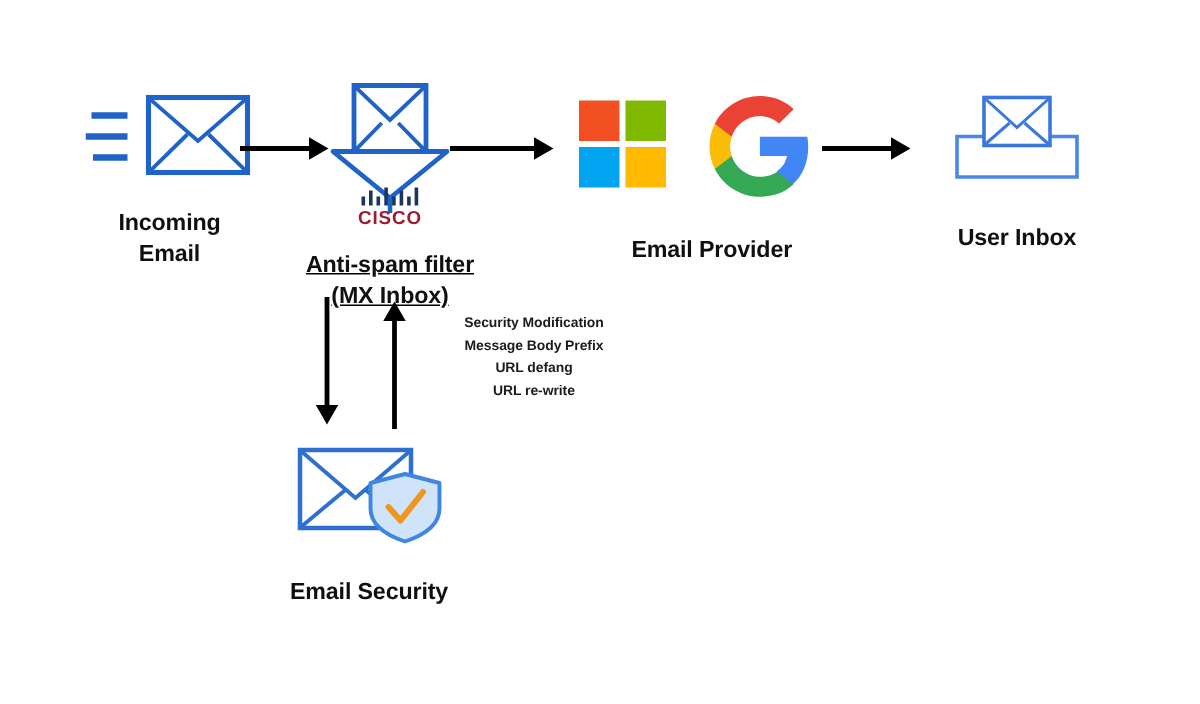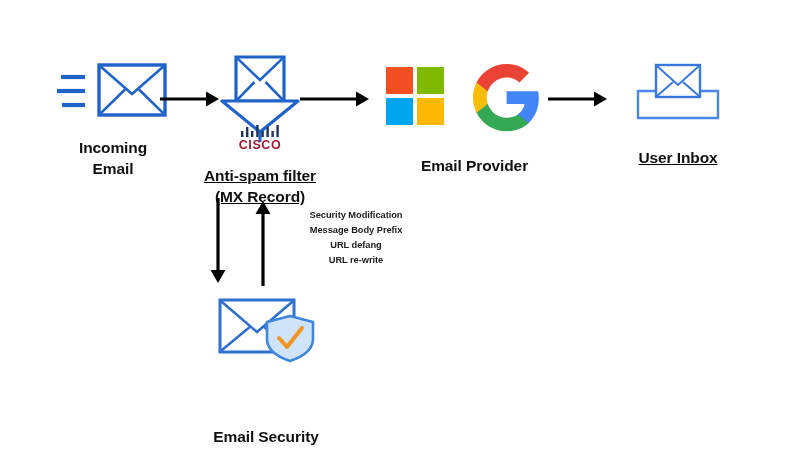--- a/index.html
+++ b/index.html
@@ -49,22 +49,22 @@
     color: #1b1b1d;
     line-height: 1.62;
     letter-spacing: -0.05px;
   }
   .annot-line { display: block; white-space: nowrap; }
 
   
   #node-incoming-email { left: 28px;  top: 58px;  width: 170px; }
   #node-antispam       { left: 185px; top: 52px;  width: 150px; text-decoration: underline; }
   #node-email-provider { left: 378px; top: 58px;  width: 162px; }
-  #node-user-inbox     { left: 610px; top: 58px;  width: 136px; text-decoration: underline; }
-  #node-email-security { left: 192px; top: 292px; width: 148px; gap: 43px; }
+  #node-user-inbox     { left: 610px; top: 58px;  width: 136px; }
+  #node-email-security { left: 172px; top: 292px; width: 148px; }
 
   #node-incoming-email .node-label { margin-top: 4px; }
   #node-antispam .node-label       { margin-top: 10px; }
   #node-email-provider .node-label { margin-top: 16px; margin-left: 31px; }
   #node-user-inbox .node-label     { margin-top: 20px; }
   #node-email-security .node-label { margin-top: 16px; }
 
   #arrow-1 { left: 160px; top: 88px; }
   #arrow-2 { left: 300px; top: 88px; }
   #arrow-3 { left: 548px; top: 88px; }
@@ -111,21 +111,21 @@
           <rect x="48.2" y="73" width="2.4" height="12"></rect>
           <rect x="53.4" y="79" width="2.4" height="6"></rect>
           <rect x="58.4" y="75" width="2.4" height="10"></rect>
           <rect x="63.4" y="79" width="2.4" height="6"></rect>
           <rect x="68.4" y="73" width="2.4" height="12"></rect>
         </g>
         <text x="52" y="97" text-anchor="middle" font-family="'Liberation Sans', sans-serif" font-size="12.5" font-weight="bold" letter-spacing="0.6" fill="#9e1b32">CISCO</text>
       </svg>
     </span>
     <span class="node-label">Anti-spam filter
-(MX Record)</span>
+(MX Inbox)</span>
   </div>
 
   <div class="node" id="node-email-provider">
     <span class="node-icon">
       <svg width="162" height="78" viewBox="0 0 162 78">
 
         <g>
           <rect x="8" y="9" width="27" height="27" fill="#f25022"></rect>
           <rect x="39" y="9" width="27" height="27" fill="#7fba00"></rect>
           <rect x="8" y="40" width="27" height="27" fill="#00a4ef"></rect>

